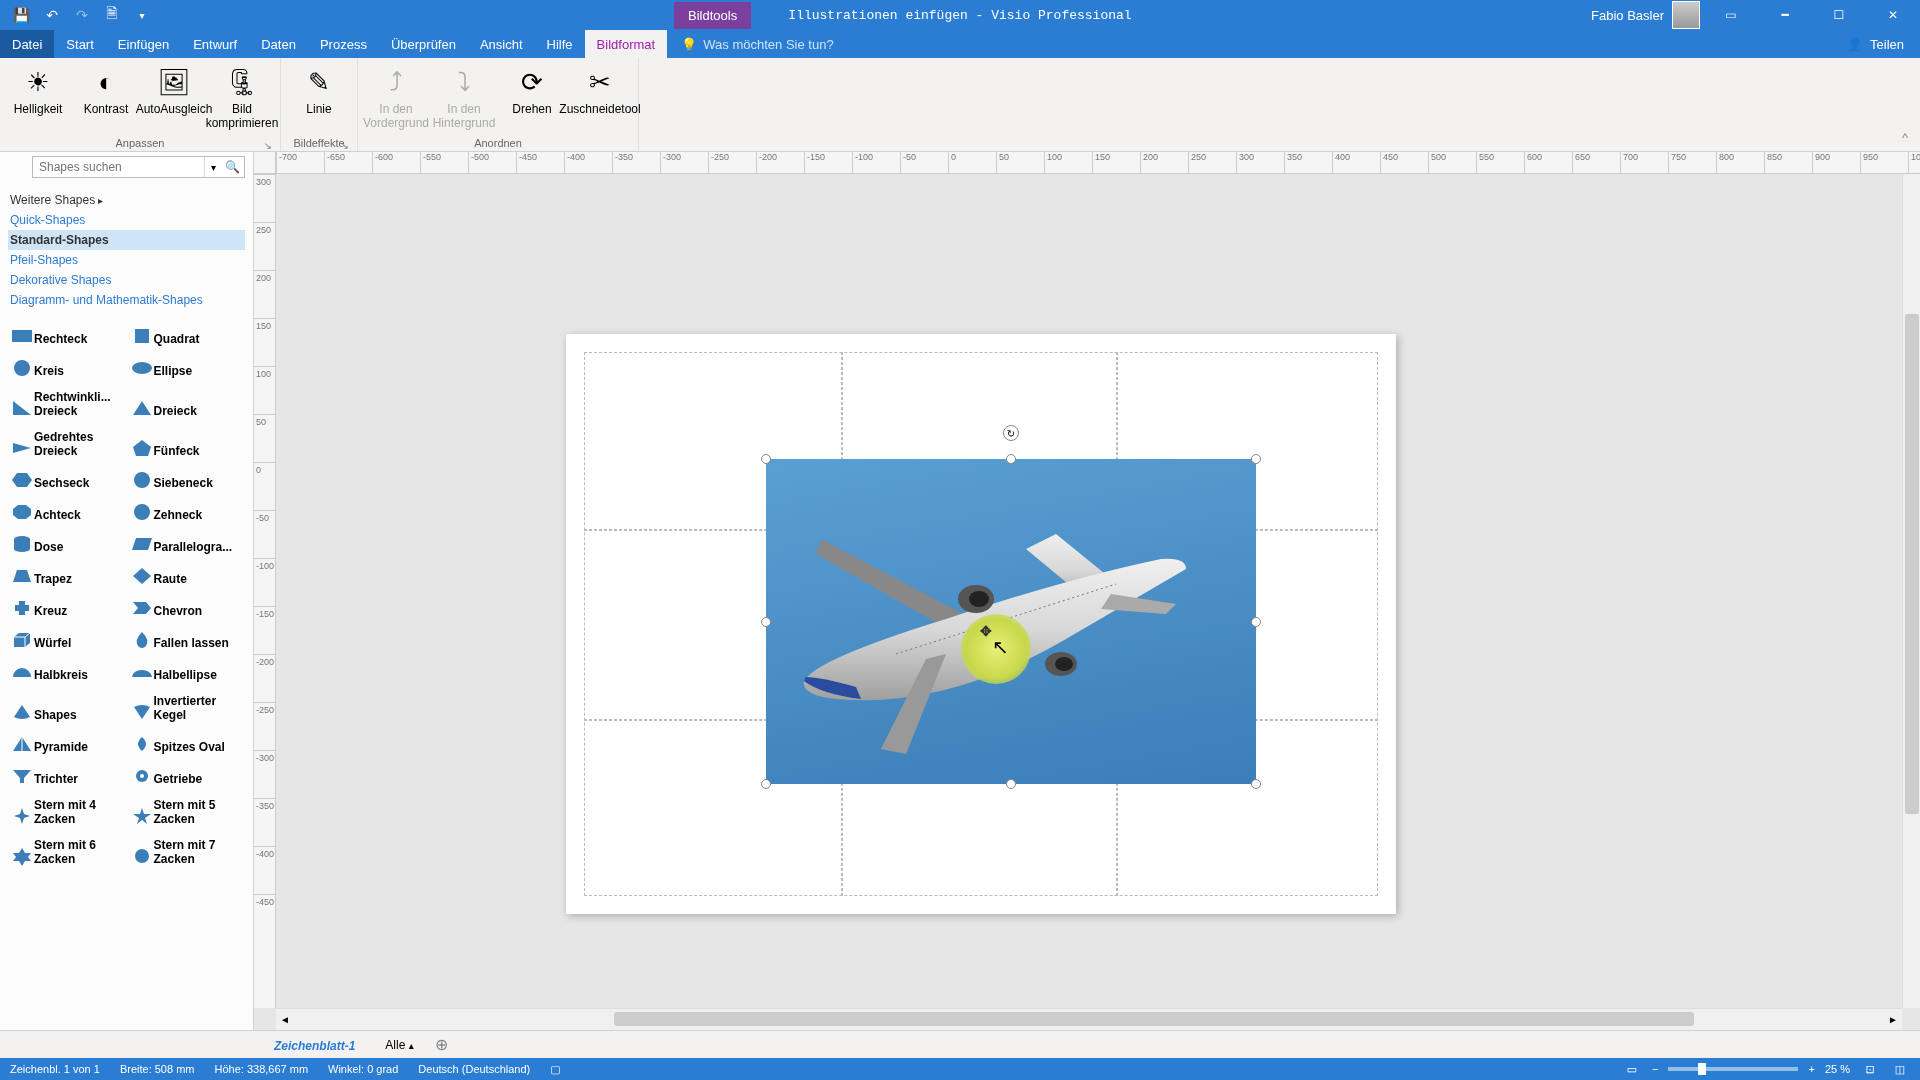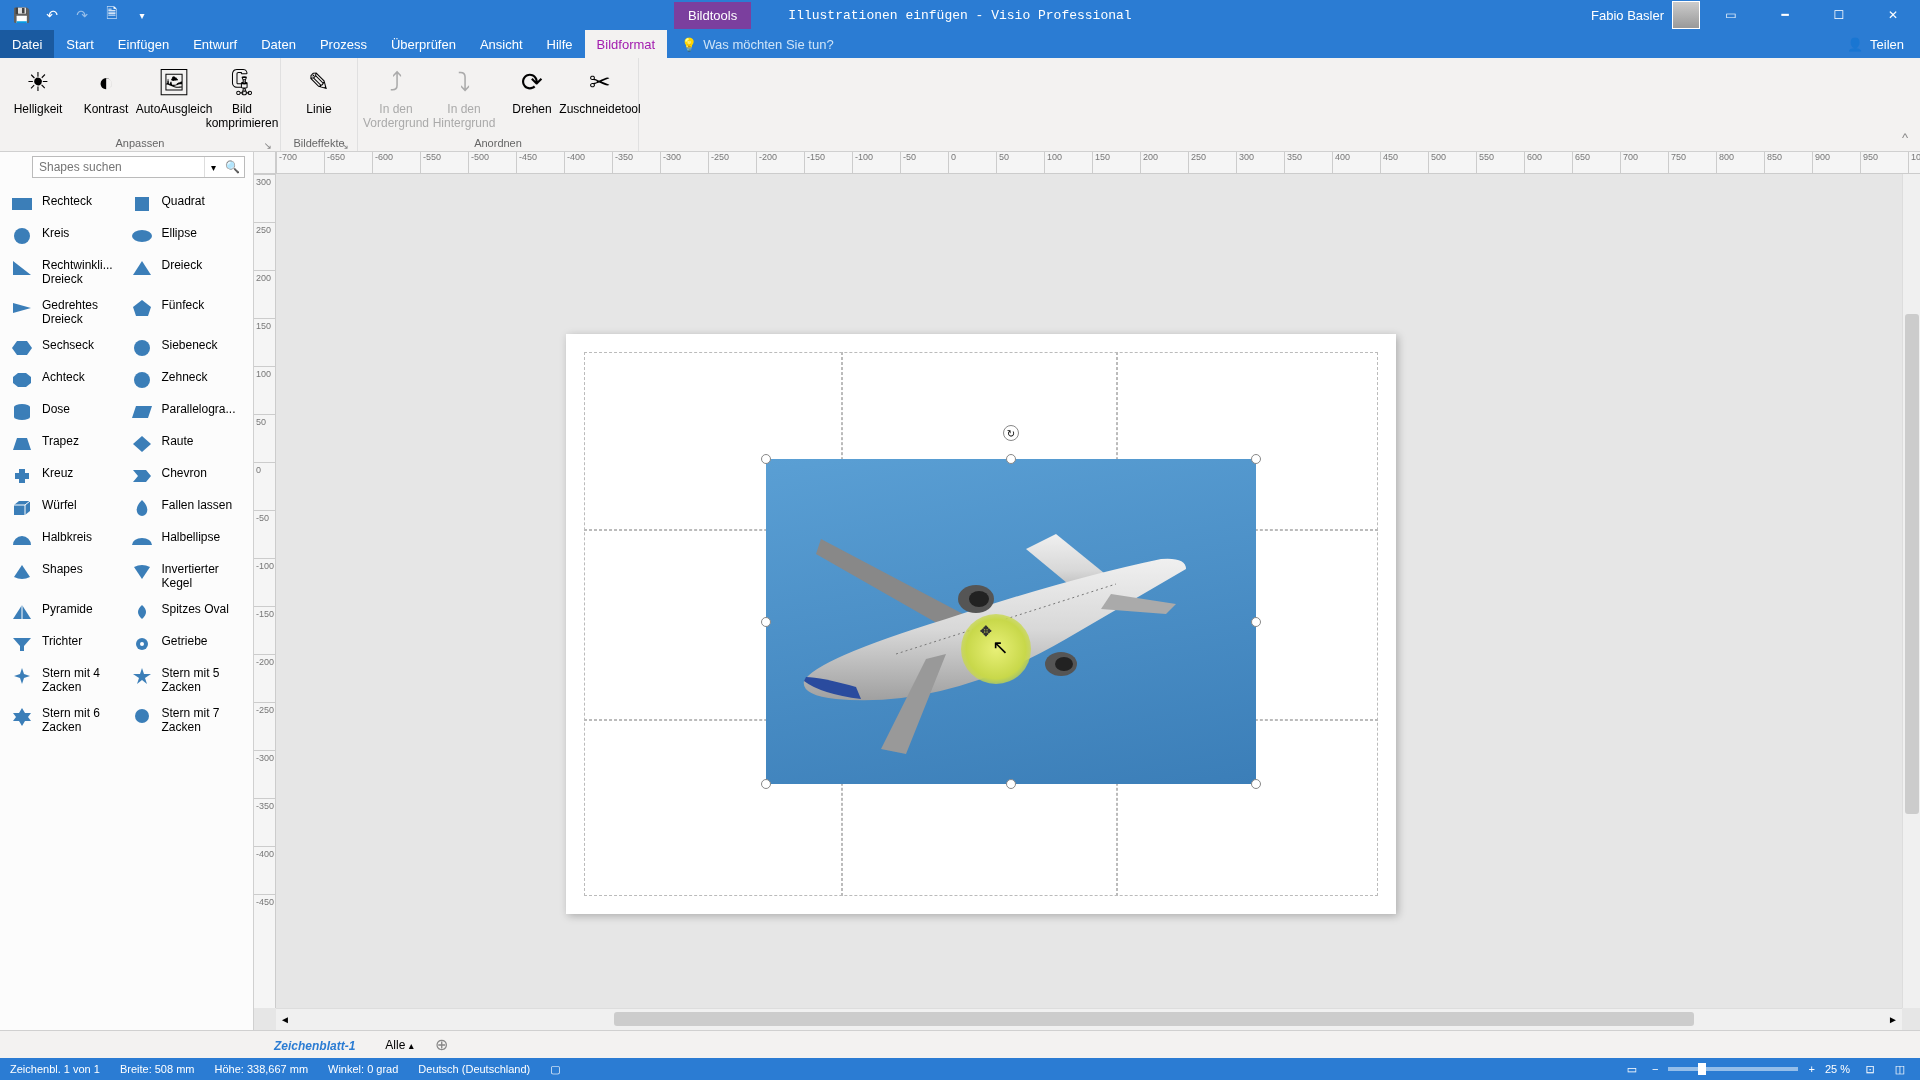--- a/index.html
+++ b/index.html
@@ -43,21 +43,21 @@
 .shapes-search-box { display: flex; border: 1px solid #bbb; background: white; }
 .shapes-search-box input { flex: 1; border: none; padding: 3px 6px; font-size: 12px; outline: none; }
 .shapes-search-box .dd { width: 18px; border-left: 1px solid #ddd; display: flex; align-items: center; justify-content: center; font-size: 10px; cursor: pointer; }
 .shapes-search-box .go { width: 22px; display: flex; align-items: center; justify-content: center; font-size: 12px; cursor: pointer; }
 .shapes-cats { padding: 8px 8px 4px; }
 .shapes-cat { padding: 3px 2px; font-size: 12px; color: #2b7cd3; cursor: pointer; }
 .shapes-cat.selected { background: #cfe4f7; color: #333; font-weight: bold; width: 100%; }
 .shapes-cat.more { color: #333; }
 .shapes-cat.more::after { content: " ▸"; font-size: 10px; }
 .shapes-grid { flex: 1; overflow-y: auto; display: grid; grid-template-columns: 1fr 1fr; padding: 8px; gap: 4px 2px; align-content: start; }
-.shape-item { display: flex; align-items: flex-start; gap: 8px; padding: 4px 2px; font-size: 12px; cursor: pointer; }
+.shape-item { display: flex; align-items: flex-end; gap: 0; padding: 4px 2px; font-size: 12px; cursor: pointer; font-weight: bold; }
 .shape-icon { width: 24px; height: 20px; flex-shrink: 0; }
 
 
 .canvas-wrap { flex: 1; position: relative; background: #e6e6e6; }
 .ruler-h { position: absolute; top: 0; left: 22px; right: 0; height: 22px; background: #f5f5f5; border-bottom: 1px solid #ccc; display: flex; overflow: hidden; font-size: 9px; color: #777; }
 .ruler-h span { width: 48px; flex-shrink: 0; border-left: 1px solid #ccc; padding-left: 2px; }
 .ruler-v { position: absolute; top: 22px; left: 0; bottom: 22px; width: 22px; background: #f5f5f5; border-right: 1px solid #ccc; display: flex; flex-direction: column; font-size: 9px; color: #777; }
 .ruler-v span { height: 48px; flex-shrink: 0; border-top: 1px solid #ccc; padding: 2px; }
 .ruler-corner { position: absolute; top: 0; left: 0; width: 22px; height: 22px; background: #f5f5f5; border-right: 1px solid #ccc; border-bottom: 1px solid #ccc; }
 .canvas-scroll { position: absolute; top: 22px; left: 22px; right: 18px; bottom: 22px; overflow: hidden; }
@@ -197,20 +197,28 @@
 
 <div class="main">
   <div class="shapes-pane">
     <div class="shapes-search">
       <div class="shapes-search-box">
         <input type="text" placeholder="Shapes suchen" style="">
         <div class="dd">▾</div>
         <div class="go">🔍</div>
       </div>
     </div>
+    <div class="shapes-cats" id="shapes-cats">
+        <div class="shapes-cat more">Weitere Shapes</div>
+        <div class="shapes-cat">Quick-Shapes</div>
+        <div class="shapes-cat selected">Standard-Shapes</div>
+        <div class="shapes-cat">Pfeil-Shapes</div>
+        <div class="shapes-cat">Dekorative Shapes</div>
+        <div class="shapes-cat">Diagramm- und Mathematik-Shapes</div>
+      </div>
     <div class="shapes-grid" id="shapes-grid">
         <div class="shape-item">
           <span class="shape-icon"><svg viewBox="0 0 24 20" width="24" height="20">
               <rect x="2" y="4" width="20" height="12" fill="#3b7eb8"></rect>
             </svg></span>
           <span>Rechteck</span>
         </div>
         <div class="shape-item">
           <span class="shape-icon"><svg viewBox="0 0 24 20" width="24" height="20">
               <rect x="5" y="3" width="14" height="14" fill="#3b7eb8"></rect>

